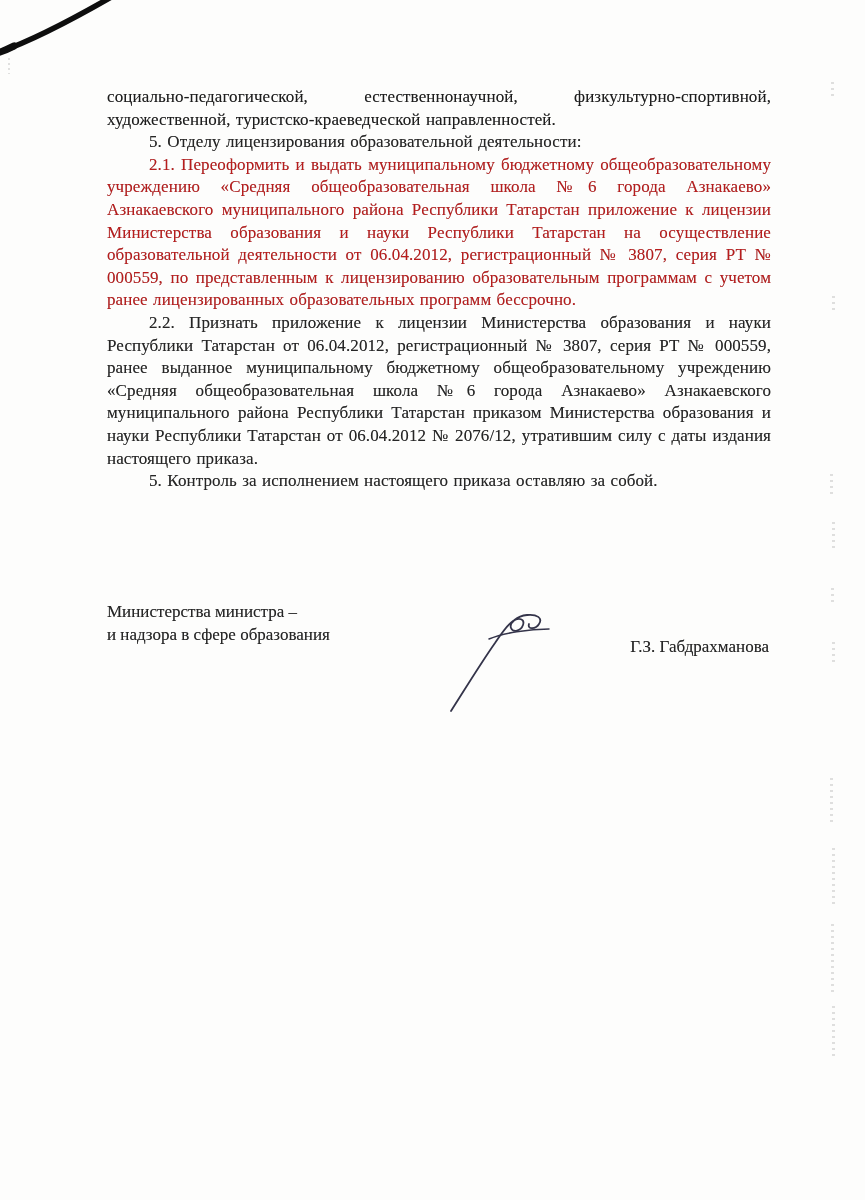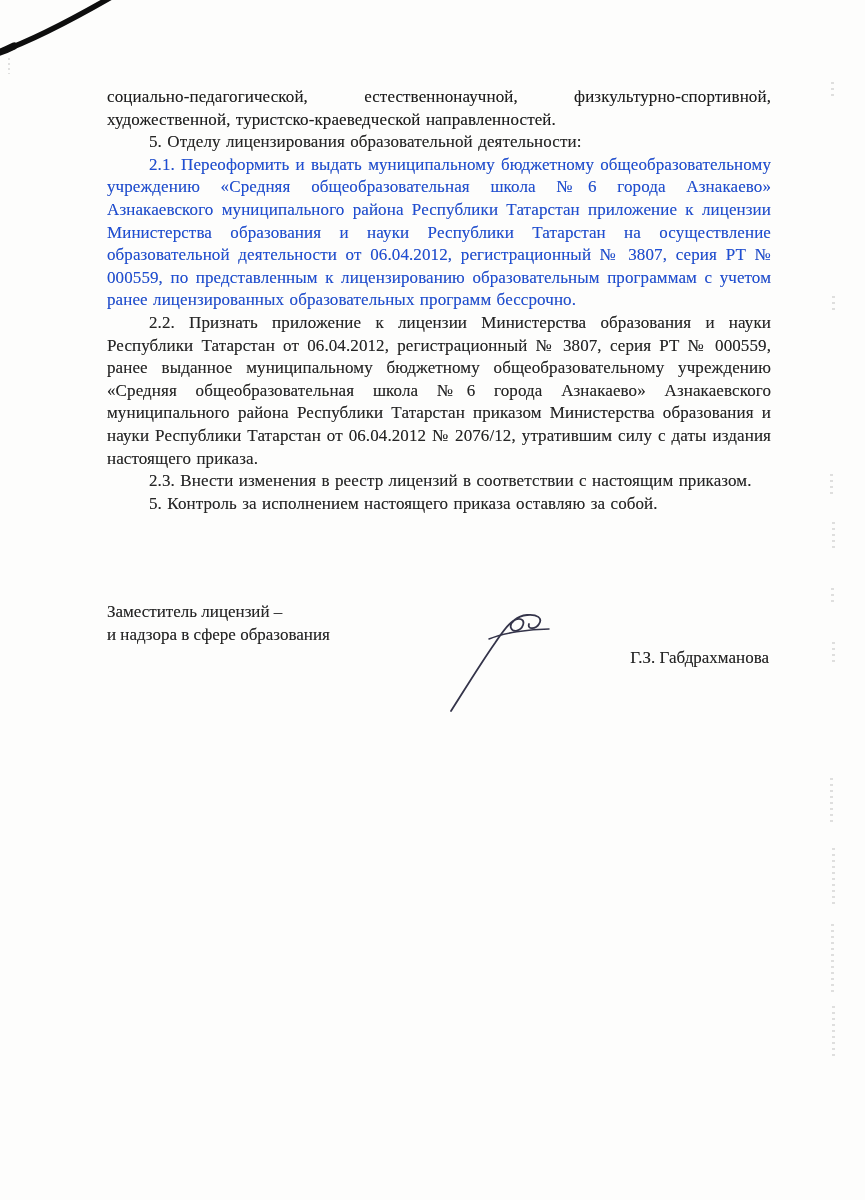--- a/index.html
+++ b/index.html
@@ -24,42 +24,42 @@
     text-align: justify;
     letter-spacing: 0.1px;
     word-spacing: 1px;
   }
   .para {
     margin: 0;
     text-indent: 42px;
     text-shadow: 0 0 0.5px rgba(40,40,40,0.45);
   }
   .para.noindent { text-indent: 0; color: #1d1d1d; }
-  .para.faded { color: #1d4ed8; text-shadow: 0 0 0.6px rgba(70,70,70,0.4); }
+  .para.faded { color: #b91c1c; text-shadow: 0 0 0.6px rgba(70,70,70,0.4); }
 
   
   .sig-row {
     position: absolute;
     left: 107px;
     top: 601px;
     width: 664px;
     height: 130px;
     font-size: 17px;
     line-height: 22.6px;
   }
   .sig-title { text-shadow: 0 0 0.5px rgba(40,40,40,0.45); }
   .signature-svg {
     position: absolute;
     left: 330px;
     top: 2px;
   }
   .sig-name {
     position: absolute;
     right: 2px;
-    top: 46px;
+    top: 35px;
     text-shadow: 0 0 0.5px rgba(40,40,40,0.45);
     text-align: right;
   }
 
   
   .pen-mark {
     position: absolute;
     left: -8px;
     top: -10px;
   }
@@ -96,27 +96,26 @@
     <path d="M2 64 C 10 62, 16 59, 22 56" fill="none" stroke="#0e0e0e" stroke-width="7" stroke-linecap="round"></path>
   </svg>
 
   <div class="artifact-left" style="left:8px; top:58px; height:16px;"></div>
 
   <div class="content">
     <p class="para noindent">социально-педагогической, естественнонаучной, физкультурно-спортивной, художественной, туристско-краеведческой направленностей.</p>
     <p class="para">5. Отделу лицензирования образовательной деятельности:</p>
     <p class="para faded">2.1. Переоформить и выдать муниципальному бюджетному общеобразовательному учреждению «Средняя общеобразовательная школа №6 города Азнакаево» Азнакаевского муниципального района Республики Татарстан приложение к лицензии Министерства образования и науки Республики Татарстан на осуществление образовательной деятельности от 06.04.2012, регистрационный № 3807, серия РТ № 000559, по представленным к лицензированию образовательным программам с учетом ранее лицензированных образовательных программ бессрочно.</p>
     <p class="para">2.2. Признать приложение к лицензии Министерства образования и науки Республики Татарстан от 06.04.2012, регистрационный № 3807, серия РТ № 000559, ранее выданное муниципальному бюджетному общеобразовательному учреждению «Средняя общеобразовательная школа №6 города Азнакаево» Азнакаевского муниципального района Республики Татарстан приказом Министерства образования и науки Республики Татарстан от 06.04.2012 № 2076/12, утратившим силу с даты издания настоящего приказа.</p>
-    <p class="para">2.3. Внести изменения в реестр лицензий в соответствии с настоящим приказом.</p>
     <p class="para">5. Контроль за исполнением настоящего приказа оставляю за собой.</p>
   </div>
 
   <div class="sig-row">
     <div class="sig-title">
-      <div>Заместитель лицензий –</div>
+      <div>Министерства министра –</div>
       <div>и надзора в сфере образования</div>
     </div>
 
     <svg class="signature-svg" width="140" height="115" viewBox="0 0 140 115">
       <path d="M14 108 C 28 86, 44 60, 58 40 C 64 31, 70 22, 76 18
                C 82 14, 88 16, 86 22 C 84 28, 76 30, 74 25
                C 72 20, 80 13, 90 12 C 100 11, 106 15, 102 21
                C 99 26, 90 27, 92 21" fill="none" stroke="#34344a" stroke-width="1.8" stroke-linecap="round"></path>
       <path d="M52 36 C 66 30, 92 26, 112 26" fill="none" stroke="#34344a" stroke-width="1.5" stroke-linecap="round"></path>
     </svg>

